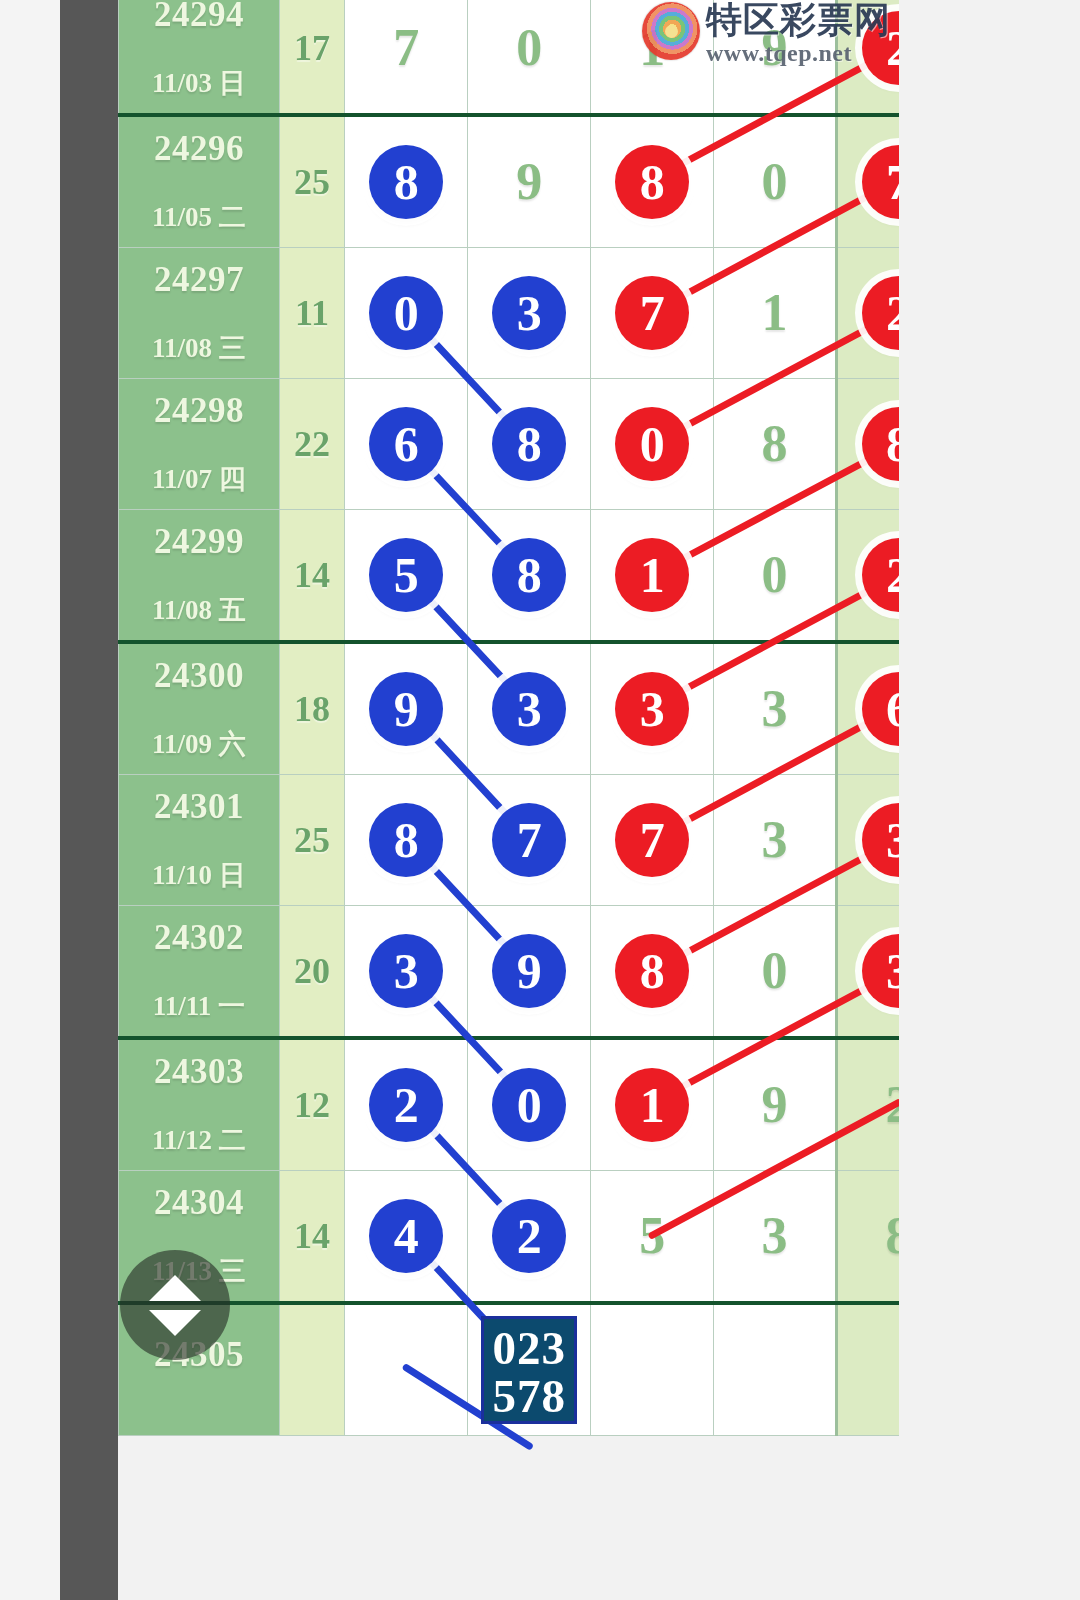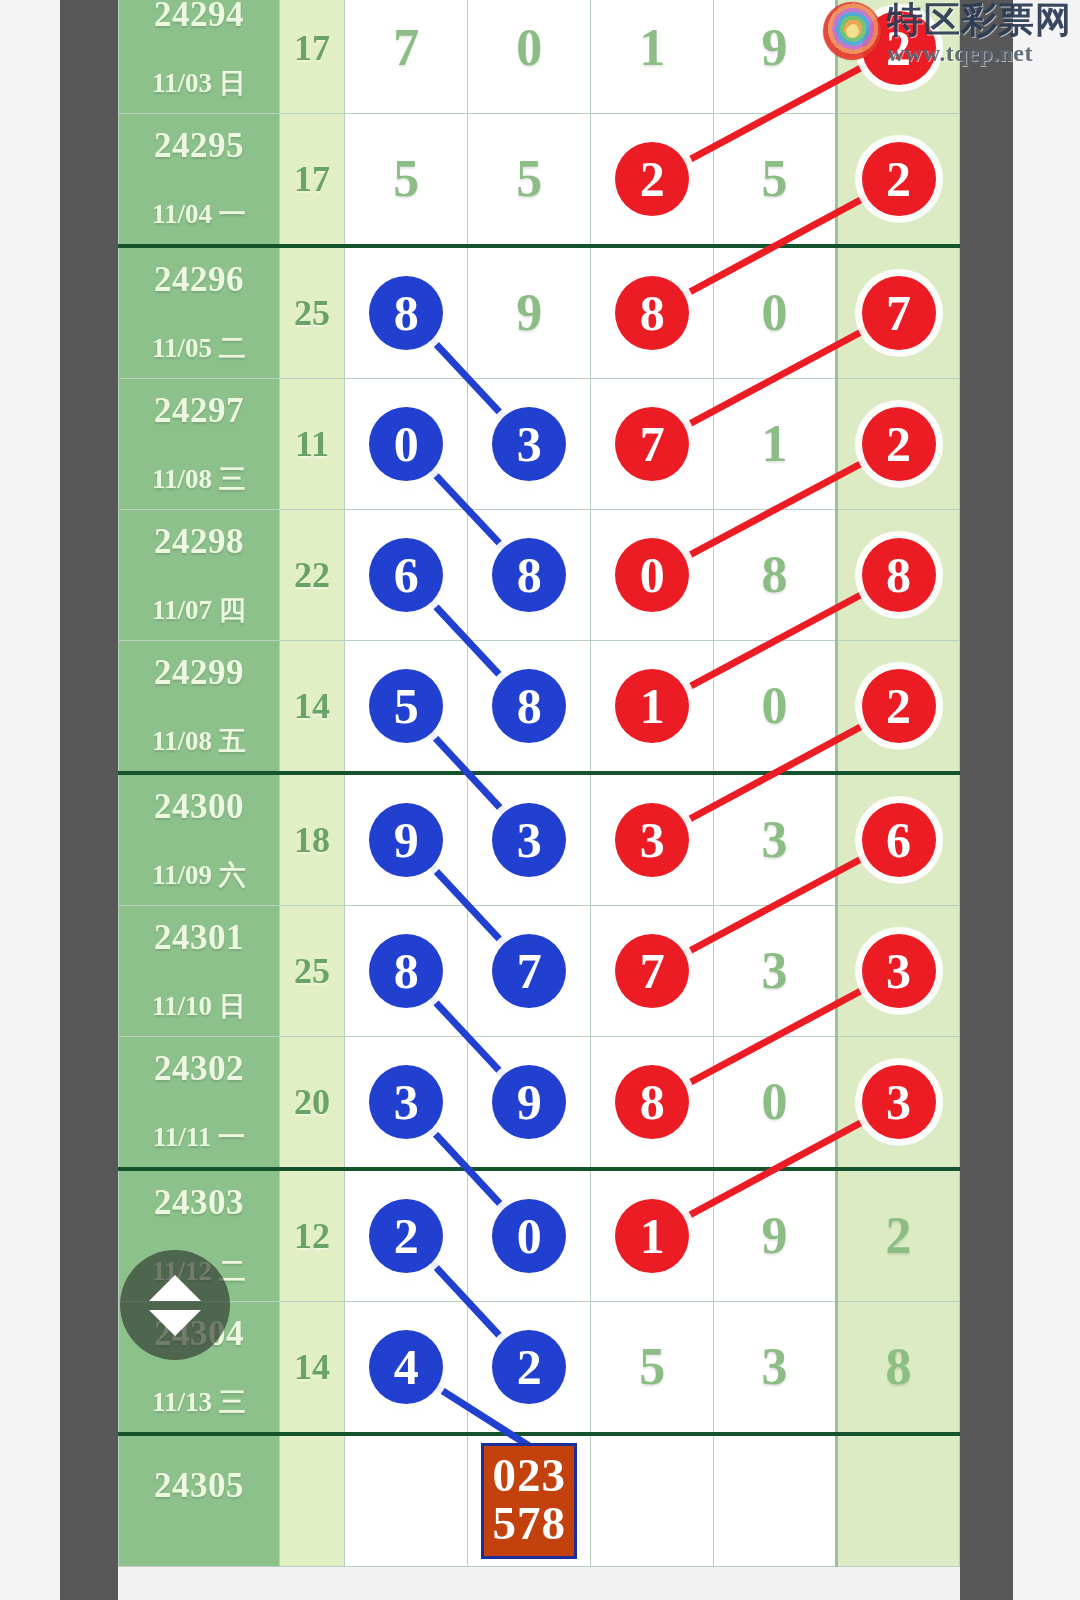--- a/index.html
+++ b/index.html
@@ -3,21 +3,21 @@
 <meta charset="utf-8">
 <style>
   html,body{margin:0;padding:0;}
   body{
     width:1080px;height:1600px;
     background:#f2f2f2;
     font-family:"Liberation Serif", serif;
     overflow:hidden;
     position:relative;
   }
-  #stage{position:absolute;left:0;top:0;width:1080px;height:1600px;overflow:hidden;}
+  #stage{position:absolute;left:0;top:0;width:899px;height:1600px;overflow:hidden;}
 
   
   .gutter{position:absolute;top:0;height:1600px;background:#575757;}
   .gutter.left{left:60px;width:58px;}
   .gutter.right{left:960px;width:53px;}
   .page-bg{position:absolute;left:0;top:0;width:60px;height:1600px;background:#f4f4f4;}
   .page-bg.r{left:1013px;width:67px;}
 
   
   #tablewrap{position:absolute;left:118px;top:0;width:842px;height:1600px;overflow:hidden;}
@@ -80,26 +80,26 @@
     color:#fff;font-size:50px;font-weight:bold;
     box-shadow:0 0 0 7px rgba(255,255,255,.92), 0 3px 6px rgba(0,0,0,.20);
     position:relative;z-index:3;
   }
   .ball.blue{background:#2240d0;}
   .ball.red{background:#ec1c24;}
 
   
   .predbox{
     display:inline-block;
-    background:#c2410c;
+    background:#0c4a6e;
     border:3px solid #1b2f9c;
     color:#fff;
     font-size:47px;font-weight:bold;
     line-height:1.02;
-    padding:6px 8px 8px;
+    padding:6px 8px 1px;
     letter-spacing:1px;
     position:relative;z-index:4;
   }
   .predbox div{display:block;}
 
   
   #lines{position:absolute;left:0;top:0;width:842px;height:1700px;pointer-events:none;z-index:2;}
 
   
   #watermark{
@@ -170,32 +170,20 @@
             <td class="issue">
               <div class="no">24294</div>
               <div class="dt">11/03 日</div>
             </td>
             <td class="sum">17</td>
             <td class="dcell" id="cell-0-0"><span class="plain">7</span></td>
             <td class="dcell" id="cell-0-1"><span class="plain">0</span></td>
             <td class="dcell" id="cell-0-2"><span class="plain">1</span></td>
             <td class="dcell" id="cell-0-3"><span class="plain">9</span></td>
             <td class="dcell tail" id="cell-0-4"><span class="ball red">2</span></td>
-          </tr>
-          <tr>
-            <td class="issue">
-              <div class="no">24295</div>
-              <div class="dt">11/04 一</div>
-            </td>
-            <td class="sum">17</td>
-            <td class="dcell" id="cell-1-0"><span class="plain">5</span></td>
-            <td class="dcell" id="cell-1-1"><span class="plain">5</span></td>
-            <td class="dcell" id="cell-1-2"><span class="ball red">2</span></td>
-            <td class="dcell" id="cell-1-3"><span class="plain">5</span></td>
-            <td class="dcell tail" id="cell-1-4"><span class="ball red">2</span></td>
           </tr>
           <tr class="sep">
             <td class="issue">
               <div class="no">24296</div>
               <div class="dt">11/05 二</div>
             </td>
             <td class="sum">25</td>
             <td class="dcell" id="cell-2-0"><span class="ball blue">8</span></td>
             <td class="dcell" id="cell-2-1"><span class="plain">9</span></td>
             <td class="dcell" id="cell-2-2"><span class="ball red">8</span></td>

